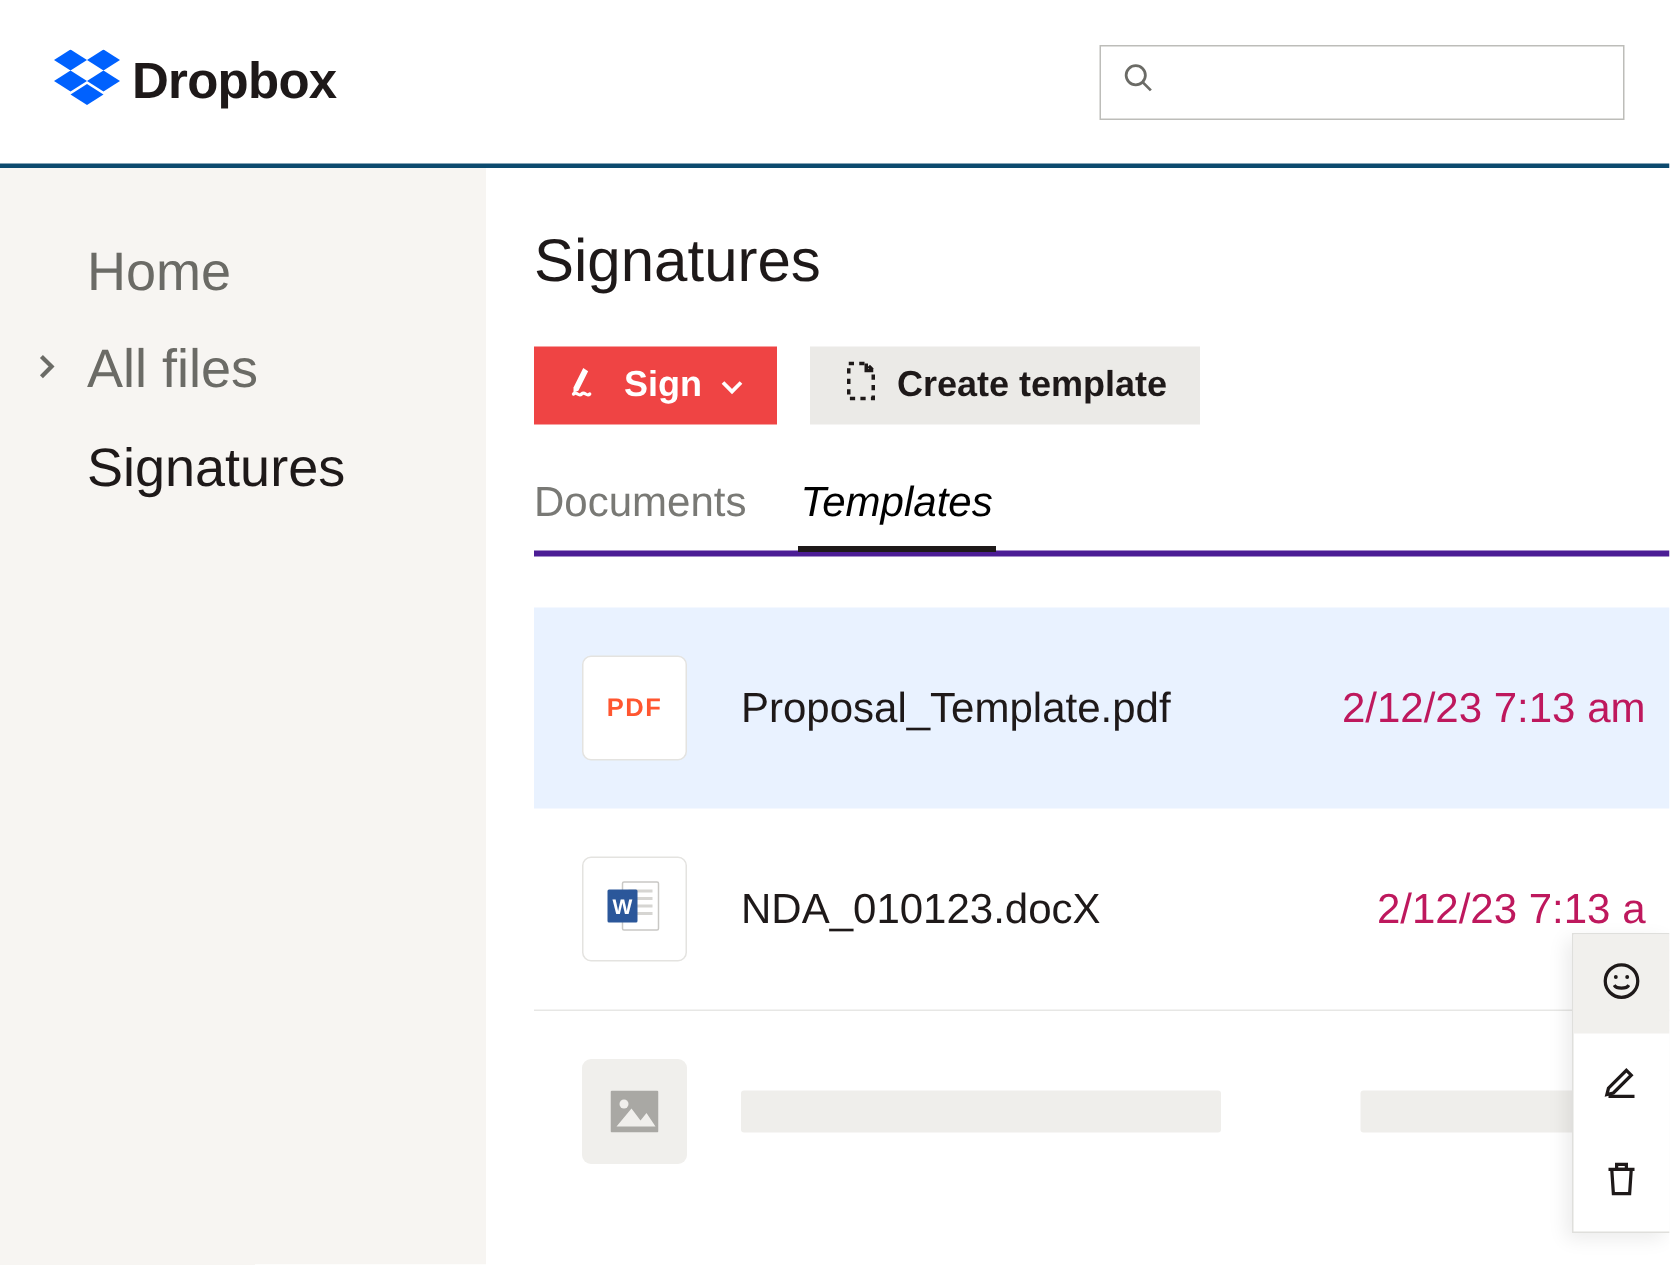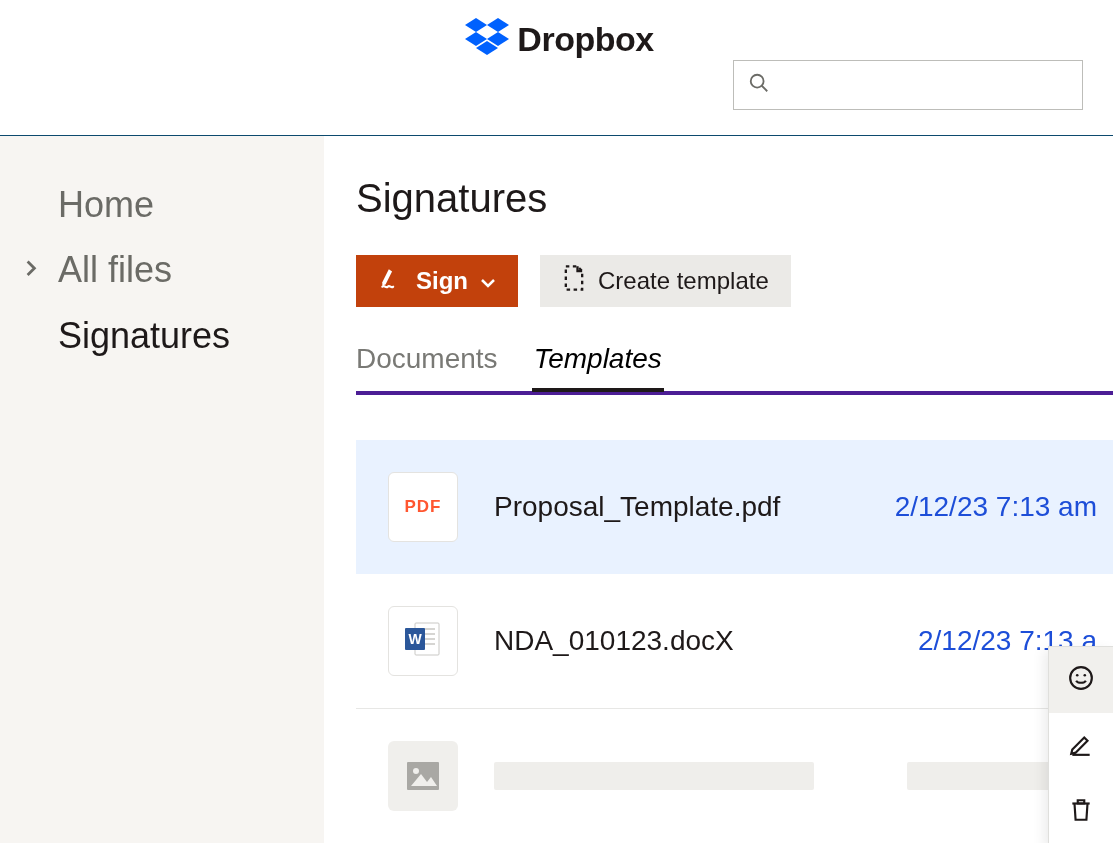--- a/index.html
+++ b/index.html
@@ -9,23 +9,22 @@
     color: #1e1919;
     width: 1113px;
     height: 843px;
     overflow: hidden;
     position: relative;
   }
   .header {
     display: flex;
     align-items: center;
     padding: 18px 30px 18px 36px;
-    border-bottom: 1px solid #0c4a6e;
-    height: 136px;
-    flex-direction: column;
+    border-bottom: 3px solid #0c4a6e;
+    height: 112px;
   }
   .logo-wrap {
     display: flex;
     align-items: center;
     gap: 8px;
   }
   .logo-text {
     font-size: 34px;
     font-weight: 700;
     letter-spacing: -0.5px;
@@ -89,28 +88,28 @@
     gap: 12px;
     height: 52px;
     padding: 0 22px;
     font-size: 24px;
     font-weight: 600;
     border: none;
     cursor: pointer;
     font-family: inherit;
   }
   .btn-primary {
-    background: #c2410c;
+    background: #ef4444;
     color: #fff;
     justify-content: center;
   }
   .btn-secondary {
     background: #ebeae7;
     color: #1e1919;
-    font-weight: 400;
+    font-weight: 700;
   }
   .tabs {
     display: flex;
     gap: 36px;
     border-bottom: 4px solid #4c1d95;
     margin-right: 0;
   }
   .tab {
     font-size: 28px;
     color: #797975;
@@ -126,21 +125,21 @@
   .tab.active::after {
     content: "";
     position: absolute;
     left: -2px;
     right: -2px;
     bottom: -1px;
     height: 4px;
     background: #1e1919;
   }
   .file-list {
-    margin-top: 45px;
+    margin-top: 34px;
   }
   .file-row {
     display: flex;
     align-items: center;
     padding: 32px 0 32px 32px;
     border-bottom: 1px solid #e7e7e5;
     gap: 36px;
   }
   .file-row.highlighted {
     background: #e9f2ff;
@@ -166,21 +165,21 @@
   .file-name {
     font-size: 28px;
     color: #1e1919;
     flex: 1;
     min-width: 0;
     white-space: nowrap;
     overflow: hidden;
   }
   .file-date {
     font-size: 28px;
-    color: #1d4ed8;
+    color: #be185d;
     white-space: nowrap;
     padding-right: 16px;
   }
   .skeleton-row {
     display: flex;
     align-items: center;
     padding: 32px 0 32px 32px;
     gap: 36px;
   }
   .skeleton-icon {

